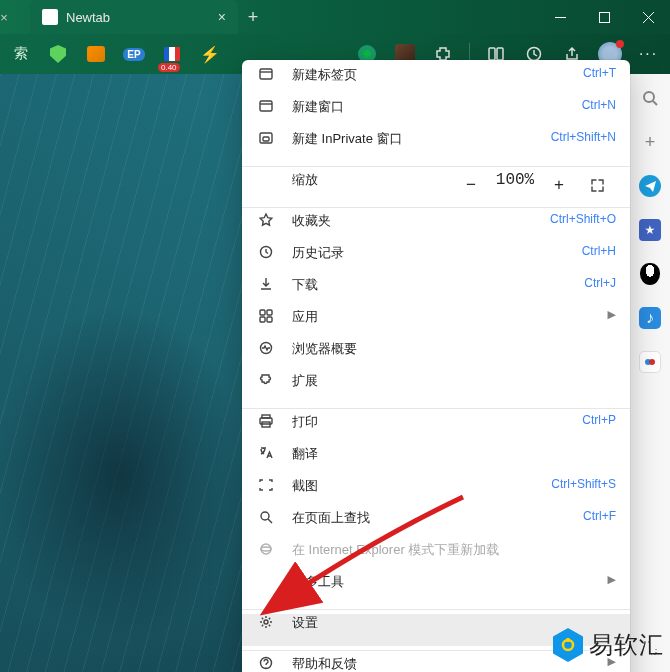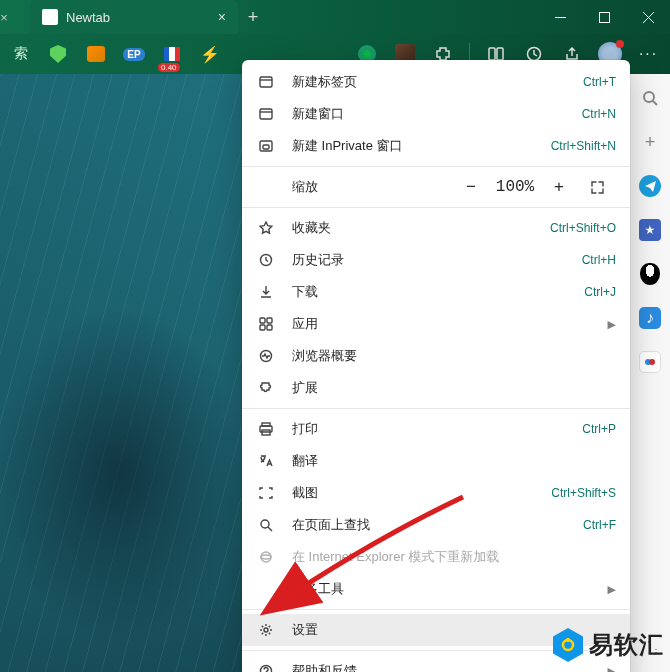--- a/index.html
+++ b/index.html
@@ -42,41 +42,41 @@
   .sb-search { stroke: #888; fill: none; stroke-width: 2; }
   .sb-plus { font-size: 18px; color: #888; }
   .sb-plane { width: 22px; height: 22px; background: #1d9ddc; border-radius: 50%; display: flex; align-items: center; justify-content: center; }
   .sb-star { width: 22px; height: 22px; background: #4064c0; border-radius: 4px; display: flex; align-items: center; justify-content: center; color: #fff; font-size: 12px; }
   .sb-peng { width: 20px; height: 22px; background: radial-gradient(ellipse at 50% 35%, #fff 30%, #000 30%); border-radius: 45% 45% 50% 50%; position:relative; }
   .sb-music { width: 22px; height: 22px; background: #2a8ce0; border-radius: 5px; display: flex; align-items: center; justify-content: center; color: #fff; }
   .sb-cloud { width: 22px; height: 22px; background: #fff; border: 1px solid #e0e0e0; border-radius: 5px; display: flex; align-items: center; justify-content: center; }
   .sb-crop { stroke: #888; fill: none; stroke-width: 1.5; }
   
   .menu { position: absolute; top: 60px; right: 40px; width: 388px; background: #fff; border-radius: 6px; box-shadow: 0 8px 32px rgba(0,0,0,0.25), 0 0 0 1px rgba(0,0,0,0.05); padding: 6px 0; z-index: 100; }
-  .menu-item { display: flex; align-items: center; height: 32px; padding: 0 14px 0 16px; font-size: 13px; cursor: pointer; color: #262626; }
+  .menu-item { display: flex; align-items: flex-start; height: 32px; padding: 0 14px 0 16px; font-size: 13px; cursor: pointer; color: #262626; }
   .menu-item.highlighted { background: #ececec; }
   .menu-item.disabled { color: #a8a8a8; cursor: default; }
   .menu-icon { width: 24px; display: flex; align-items: center; justify-content: flex-start; margin-right: 10px; flex-shrink: 0; }
   .menu-icon svg { stroke: #444; fill: none; stroke-width: 1.4; }
   .menu-item.disabled .menu-icon svg { stroke: #b0b0b0; }
   .menu-label { flex: 1; }
-  .menu-shortcut { color: #0f766e; font-size: 12px; }
+  .menu-shortcut { color: #3b82f6; font-size: 12px; }
   .menu-arrow { color: #808080; font-size: 11px; }
   .menu-sep { height: 1px; background: #e6e6e6; margin: 4px 0; }
   .zoom-row { padding: 0 14px 0 16px; }
   .zoom-label { margin-left: 34px; flex: 0 0 auto; margin-right: auto; }
   .zoom-ctrl { width: 38px; height: 28px; display: flex; align-items: center; justify-content: center; cursor: pointer; border-radius: 3px; font-size: 17px; }
   .zoom-val { width: 50px; text-align: center; font-size: 16px; font-family: Liberation Mono, monospace; }
   
   .arrow-annot { position: absolute; z-index: 200; pointer-events: none; left: 248px; top: 492px; }
   
   .watermark { position: absolute; right: 6px; bottom: 10px; z-index: 300; display: flex; align-items: center; gap: 6px; }
   .wm-icon { width: 30px; height: 34px; position: relative; }
   .wm-hex { width: 30px; height: 34px; background: #1096e8; clip-path: polygon(50% 0%, 100% 25%, 100% 75%, 50% 100%, 0% 75%, 0% 25%); display:flex; align-items:center; justify-content:center;}
-  .wm-text { font-size: 24px; font-weight: 700; color: #222; letter-spacing: 1px; }
+  .wm-text { font-size: 24px; font-weight: 400; color: #222; letter-spacing: 1px; }
 </style>
 </head>
 <body>
 
 <div class="tab-bar">
   <div style="width:8px;height:30px;display:flex;align-items:center;justify-content:center;color:#ccc;font-size:13px;cursor:pointer">×</div>
   <div class="tab">
     <div class="tab-fav"></div>
     <span>Newtab</span>
     <span class="tab-close">×</span>

